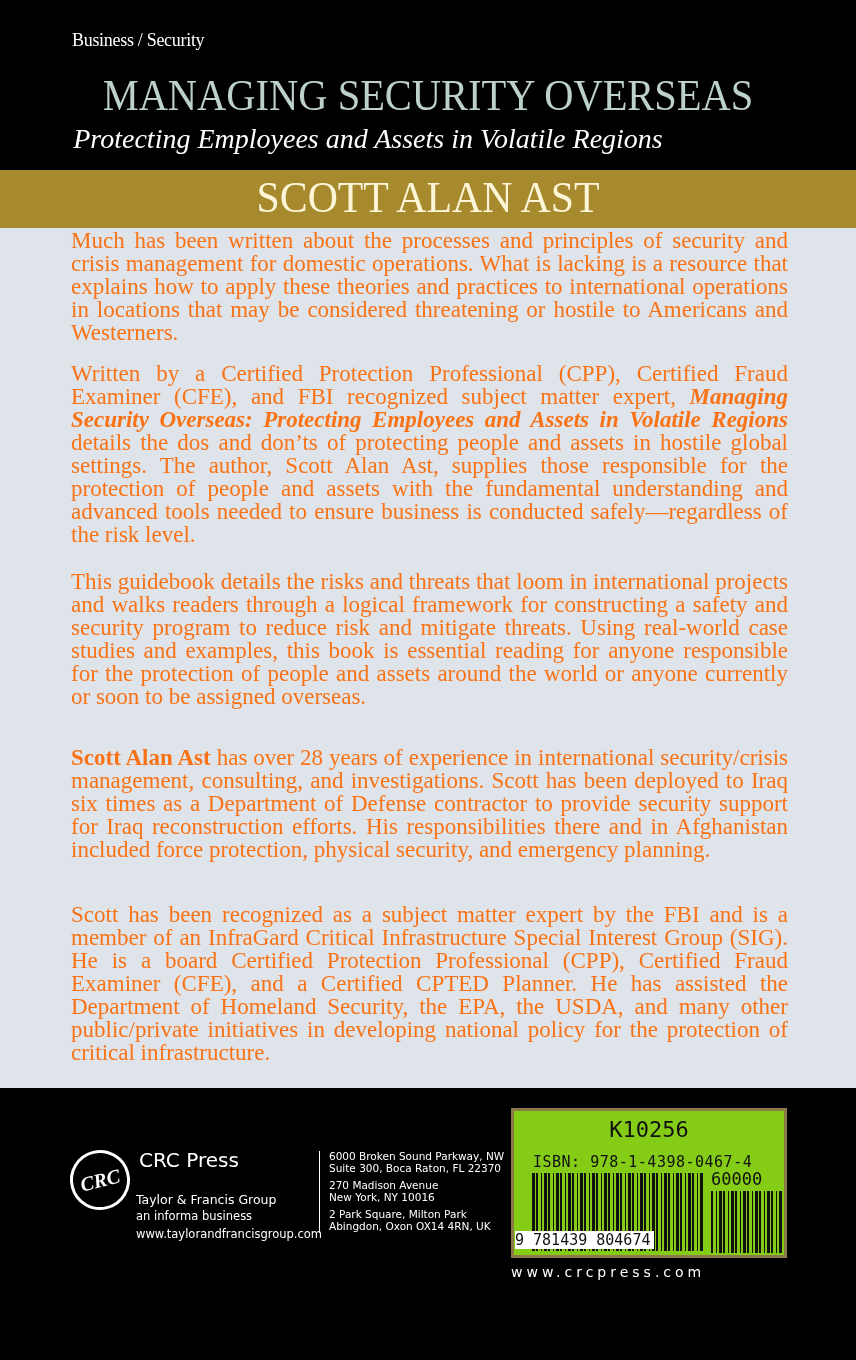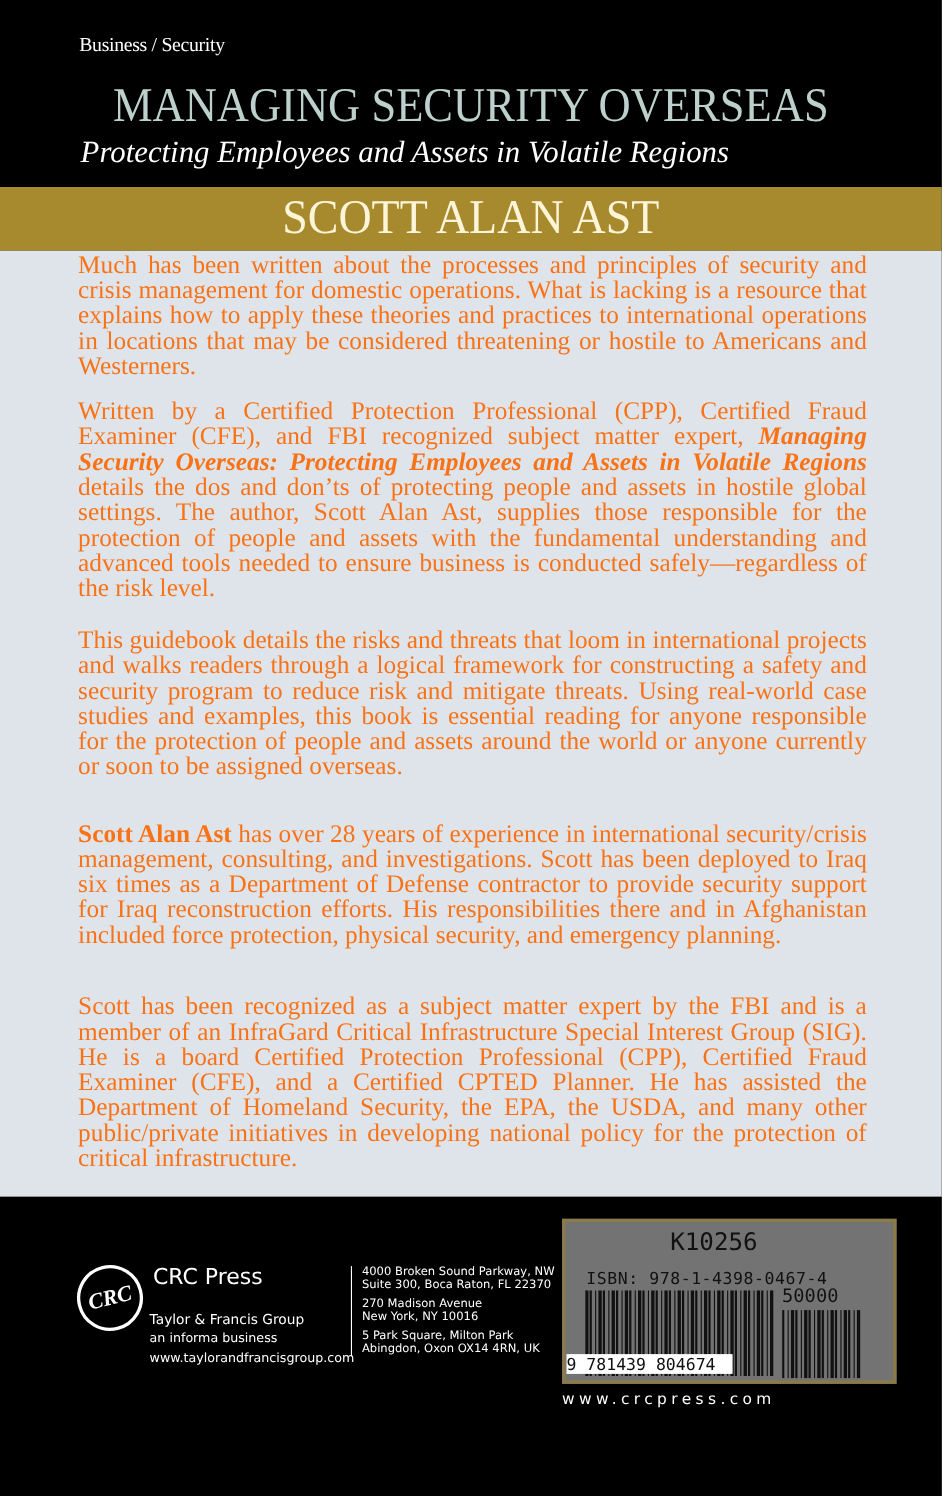--- a/index.html
+++ b/index.html
@@ -11,25 +11,25 @@
   .band { position: absolute; left: 0; top: 170px; width: 856px; height: 58px; background: #a88a2e; }
   .author { position: absolute; left: 0; width: 856px; top: 172px; text-align: center; color: #fdf5d8; font-size: 44px; transform: scaleX(0.95); }
   .body { position: absolute; left: 0; top: 228px; width: 856px; height: 860px; background: #dfe3ea; }
   .para { position: absolute; left: 71px; width: 717px; color: #f97316; font-size: 23px; line-height: 23px; text-align: justify; }
   .footer { position: absolute; left: 0; top: 1088px; width: 856px; height: 272px; background: #000; }
   .logo { position: absolute; left: 70px; top: 1150px; width: 54px; height: 54px; border: 3px solid #fff; border-radius: 50%; color: #fff; font-family: "Liberation Serif", serif; font-weight: bold; font-style: italic; font-size: 20px; display: flex; align-items: center; justify-content: center; transform: rotate(-14deg); }
   .pub-name { position: absolute; left: 139px; top: 1148px; color: #fff; font-family: "DejaVu Sans", sans-serif; font-size: 20px; }
   .pub-line { position: absolute; left: 136px; color: #fff; font-family: "DejaVu Sans", sans-serif; font-size: 11.5px; margin-top: 16px; }
   .divider { position: absolute; left: 319px; top: 1151px; width: 1px; height: 82px; background: #fff; }
   .addr { position: absolute; left: 329px; color: #fff; font-family: "DejaVu Sans", sans-serif; font-size: 10.5px; line-height: 12.5px; }
-  .barcode-box { position: absolute; left: 511px; top: 1108px; width: 304px; height: 150px; background: #737373; border: 3px solid #8c7a48; box-sizing: border-box; }
+  .barcode-box { position: absolute; left: 511px; top: 1108px; width: 276px; height: 150px; background: #84cc16; border: 3px solid #8c7a48; box-sizing: border-box; }
   .code-id { position: absolute; left: 0; width: 270px; top: 6px; text-align: center; font-family: "DejaVu Sans Mono", monospace; font-size: 22px; color: #111; }
   .isbn { position: absolute; left: 19px; top: 42px; font-family: "DejaVu Sans Mono", monospace; font-size: 15px; color: #111; letter-spacing: 0.5px; text-align: center; }
   .price { position: absolute; left: 197px; top: 58px; font-family: "DejaVu Sans Mono", monospace; font-size: 17px; color: #111; }
-  .digits { position: absolute; left: 1px; top: 120px; font-family: "DejaVu Sans Mono", monospace; font-size: 15px; color: #111; background: #fff; padding-right: 16px; }
+  .digits { position: absolute; left: 1px; top: 120px; font-family: "DejaVu Sans Mono", monospace; font-size: 15px; color: #111; background: #fff; padding-right: 4px; }
   .bars { position: absolute; left: 18px; top: 62px; height: 78px; }
   .bars2 { position: absolute; left: 197px; top: 80px; height: 62px; }
   .web { position: absolute; left: 511px; width: 276px; top: 1264px; text-align: left; color: #fff; font-family: "DejaVu Sans", sans-serif; font-size: 14px; letter-spacing: 4px; }
 </style>
 </head>
 <body>
 
 <div class="top"></div>
 <div class="category">Business / Security</div>
 <div class="title">MANAGING SECURITY OVERSEAS</div>
@@ -44,31 +44,31 @@
 <p class="para" style="top:746px;margin:0"><b>Scott Alan Ast</b><span> has over 28 years of experience in international security/crisis management, consulting, and investigations. Scott has been deployed to Iraq six times as a Department of Defense contractor to provide security support for Iraq reconstruction efforts. His responsibilities there and in Afghanistan included force protection, physical security, and emergency planning.</span></p>
 <p class="para" style="top:903px;margin:0">Scott has been recognized as a subject matter expert by the FBI and is a member of an InfraGard Critical Infrastructure Special Interest Group (SIG). He is a board Certified Protection Professional (CPP), Certified Fraud Examiner (CFE), and a Certified CPTED Planner. He has assisted the Department of Homeland Security, the EPA, the USDA, and many other public/private initiatives in developing national policy for the protection of critical infrastructure.</p>
 
 <div class="footer"></div>
 <div class="logo">CRC</div>
 <div class="pub-name">CRC Press</div>
 <div class="pub-line" style="top:1176px;font-size:12.5px">Taylor &amp; Francis Group</div>
 <div class="pub-line" style="top:1193px">an informa business</div>
 <div class="pub-line" style="top:1211px">www.taylorandfrancisgroup.com</div>
 <div class="divider"></div>
-<div class="addr" style="top:1150px">4000 Broken Sound Parkway, NW</div>
+<div class="addr" style="top:1150px">6000 Broken Sound Parkway, NW</div>
 <div class="addr" style="top:1162px">Suite 300, Boca Raton, FL 22370</div>
 <div class="addr" style="top:1179px">270 Madison Avenue</div>
 <div class="addr" style="top:1191px">New York, NY 10016</div>
-<div class="addr" style="top:1208px">5 Park Square, Milton Park</div>
+<div class="addr" style="top:1208px">2 Park Square, Milton Park</div>
 <div class="addr" style="top:1220px">Abingdon, Oxon OX14 4RN, UK</div>
 
 <div class="barcode-box">
   <div class="code-id">K10256</div>
   <div class="isbn">ISBN: 978-1-4398-0467-4</div>
-  <div class="price">50000</div>
+  <div class="price">60000</div>
   <svg class="bars" id="bars-main" width="172" height="78">
       <rect x="0" y="0" width="3" height="78" fill="#111"></rect>
       <rect x="4" y="0" width="2" height="78" fill="#111"></rect>
       <rect x="9" y="0" width="1" height="78" fill="#111"></rect>
       <rect x="12" y="0" width="3" height="78" fill="#111"></rect>
       <rect x="16" y="0" width="2" height="78" fill="#111"></rect>
       <rect x="21" y="0" width="1" height="78" fill="#111"></rect>
       <rect x="24" y="0" width="3" height="78" fill="#111"></rect>
       <rect x="28" y="0" width="2" height="78" fill="#111"></rect>
       <rect x="33" y="0" width="1" height="78" fill="#111"></rect>

